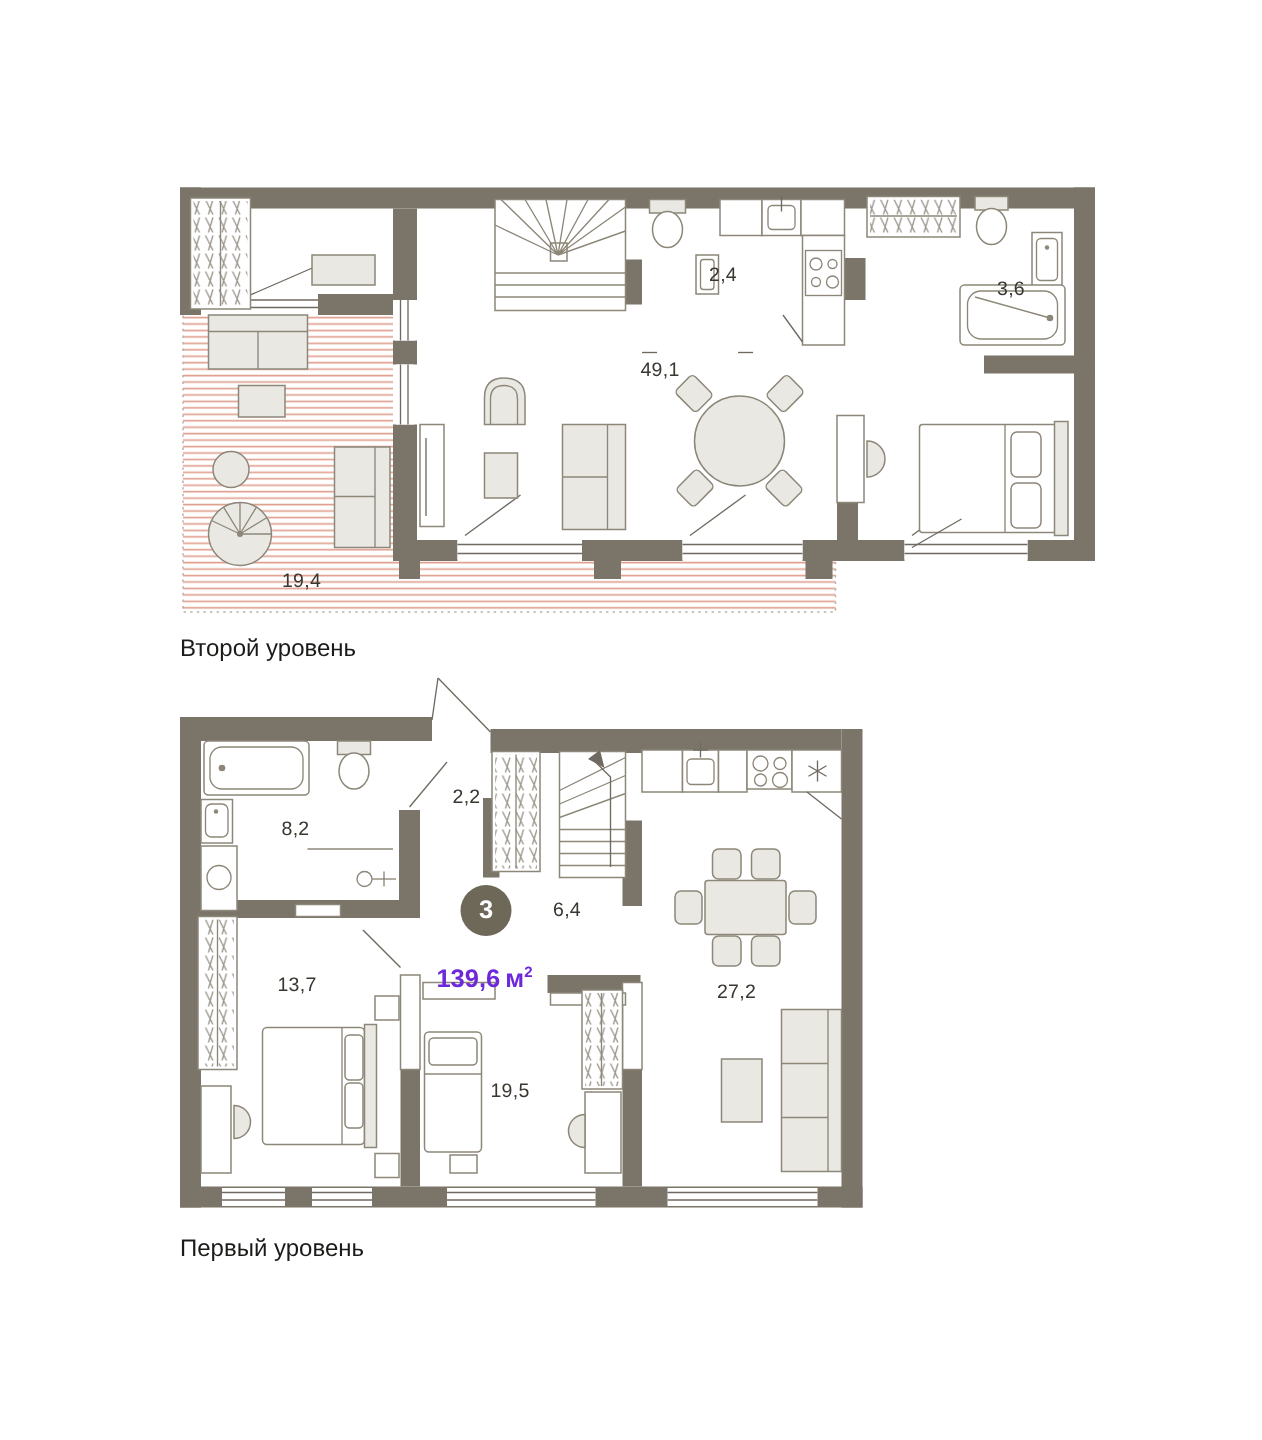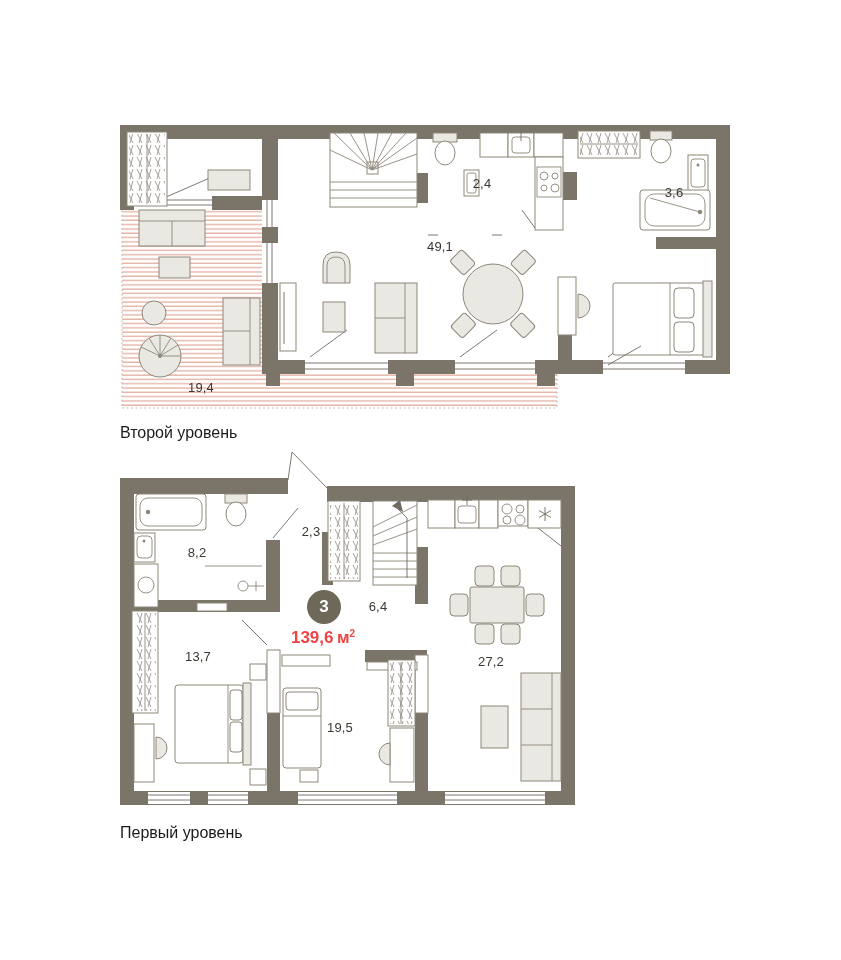--- a/index.html
+++ b/index.html
@@ -22,21 +22,21 @@
   .dl{fill:none;stroke:var(--thin);stroke-width:0.9;}
   .winr{fill:#ffffff;stroke:none;}
   .dot{fill:none;stroke:#b9b3a8;stroke-width:1;stroke-dasharray:1.6 2.8;}
   .room-label{position:absolute;transform:translate(-50%,-50%);font-size:13px;
               color:var(--label);letter-spacing:0.2px;white-space:nowrap;}
   .caption{position:absolute;font-size:16px;font-weight:500;color:#1c1b19;white-space:nowrap;}
   .badge-circle{position:absolute;width:34px;height:34px;border-radius:50%;
                 background:var(--badge);color:#fff;font-size:17px;font-weight:bold;
                 display:flex;align-items:center;justify-content:center;}
   .area-label{position:absolute;transform:translate(-50%,-50%);font-size:17px;font-weight:bold;
-              color:#ef4444;white-space:nowrap;}
+              color:#6d28d9;white-space:nowrap;margin-top:15px;}
   .area-label sup{font-size:10px;}
 </style>
 </head>
 <body>
 
 <div id="stage">
 
 <svg id="plan-svg" width="841" height="960" viewBox="0 0 841 960">
   <defs>
     <pattern id="hatchTerrace" width="4" height="4.3" patternUnits="userSpaceOnUse">
@@ -388,21 +388,21 @@
 
 <div class="caption" style="left:120px;top:424px;">Второй уровень</div>
 <div class="caption" style="left:120px;top:824px;">Первый уровень</div>
 
 <div class="room-label" style="left:449px;top:183px;margin-left:33px;">2,4</div>
 <div class="room-label" style="left:674px;top:171px;margin-top:21px;">3,6</div>
 <div class="room-label" style="left:424px;top:246px;margin-left:16px;">49,1</div>
 <div class="room-label" style="left:201px;top:387px;">19,4</div>
 
 <div class="room-label" style="left:197px;top:552px;">8,2</div>
-<div class="room-label" style="left:311px;top:531px;">2,3</div>
+<div class="room-label" style="left:311px;top:531px;">2,2</div>
 <div class="room-label" style="left:378px;top:606px;">6,4</div>
 <div class="room-label" style="left:198px;top:656px;">13,7</div>
 <div class="room-label" style="left:340px;top:727px;">19,5</div>
 <div class="room-label" style="left:491px;top:661px;">27,2</div>
 
 <div class="badge-circle" style="left:307px;top:590px;">
   <span>3</span>
 </div>
 <div class="area-label" style="left:323px;top:638px;">
   <span>139,6</span> <span>м</span><sup>2</sup>

